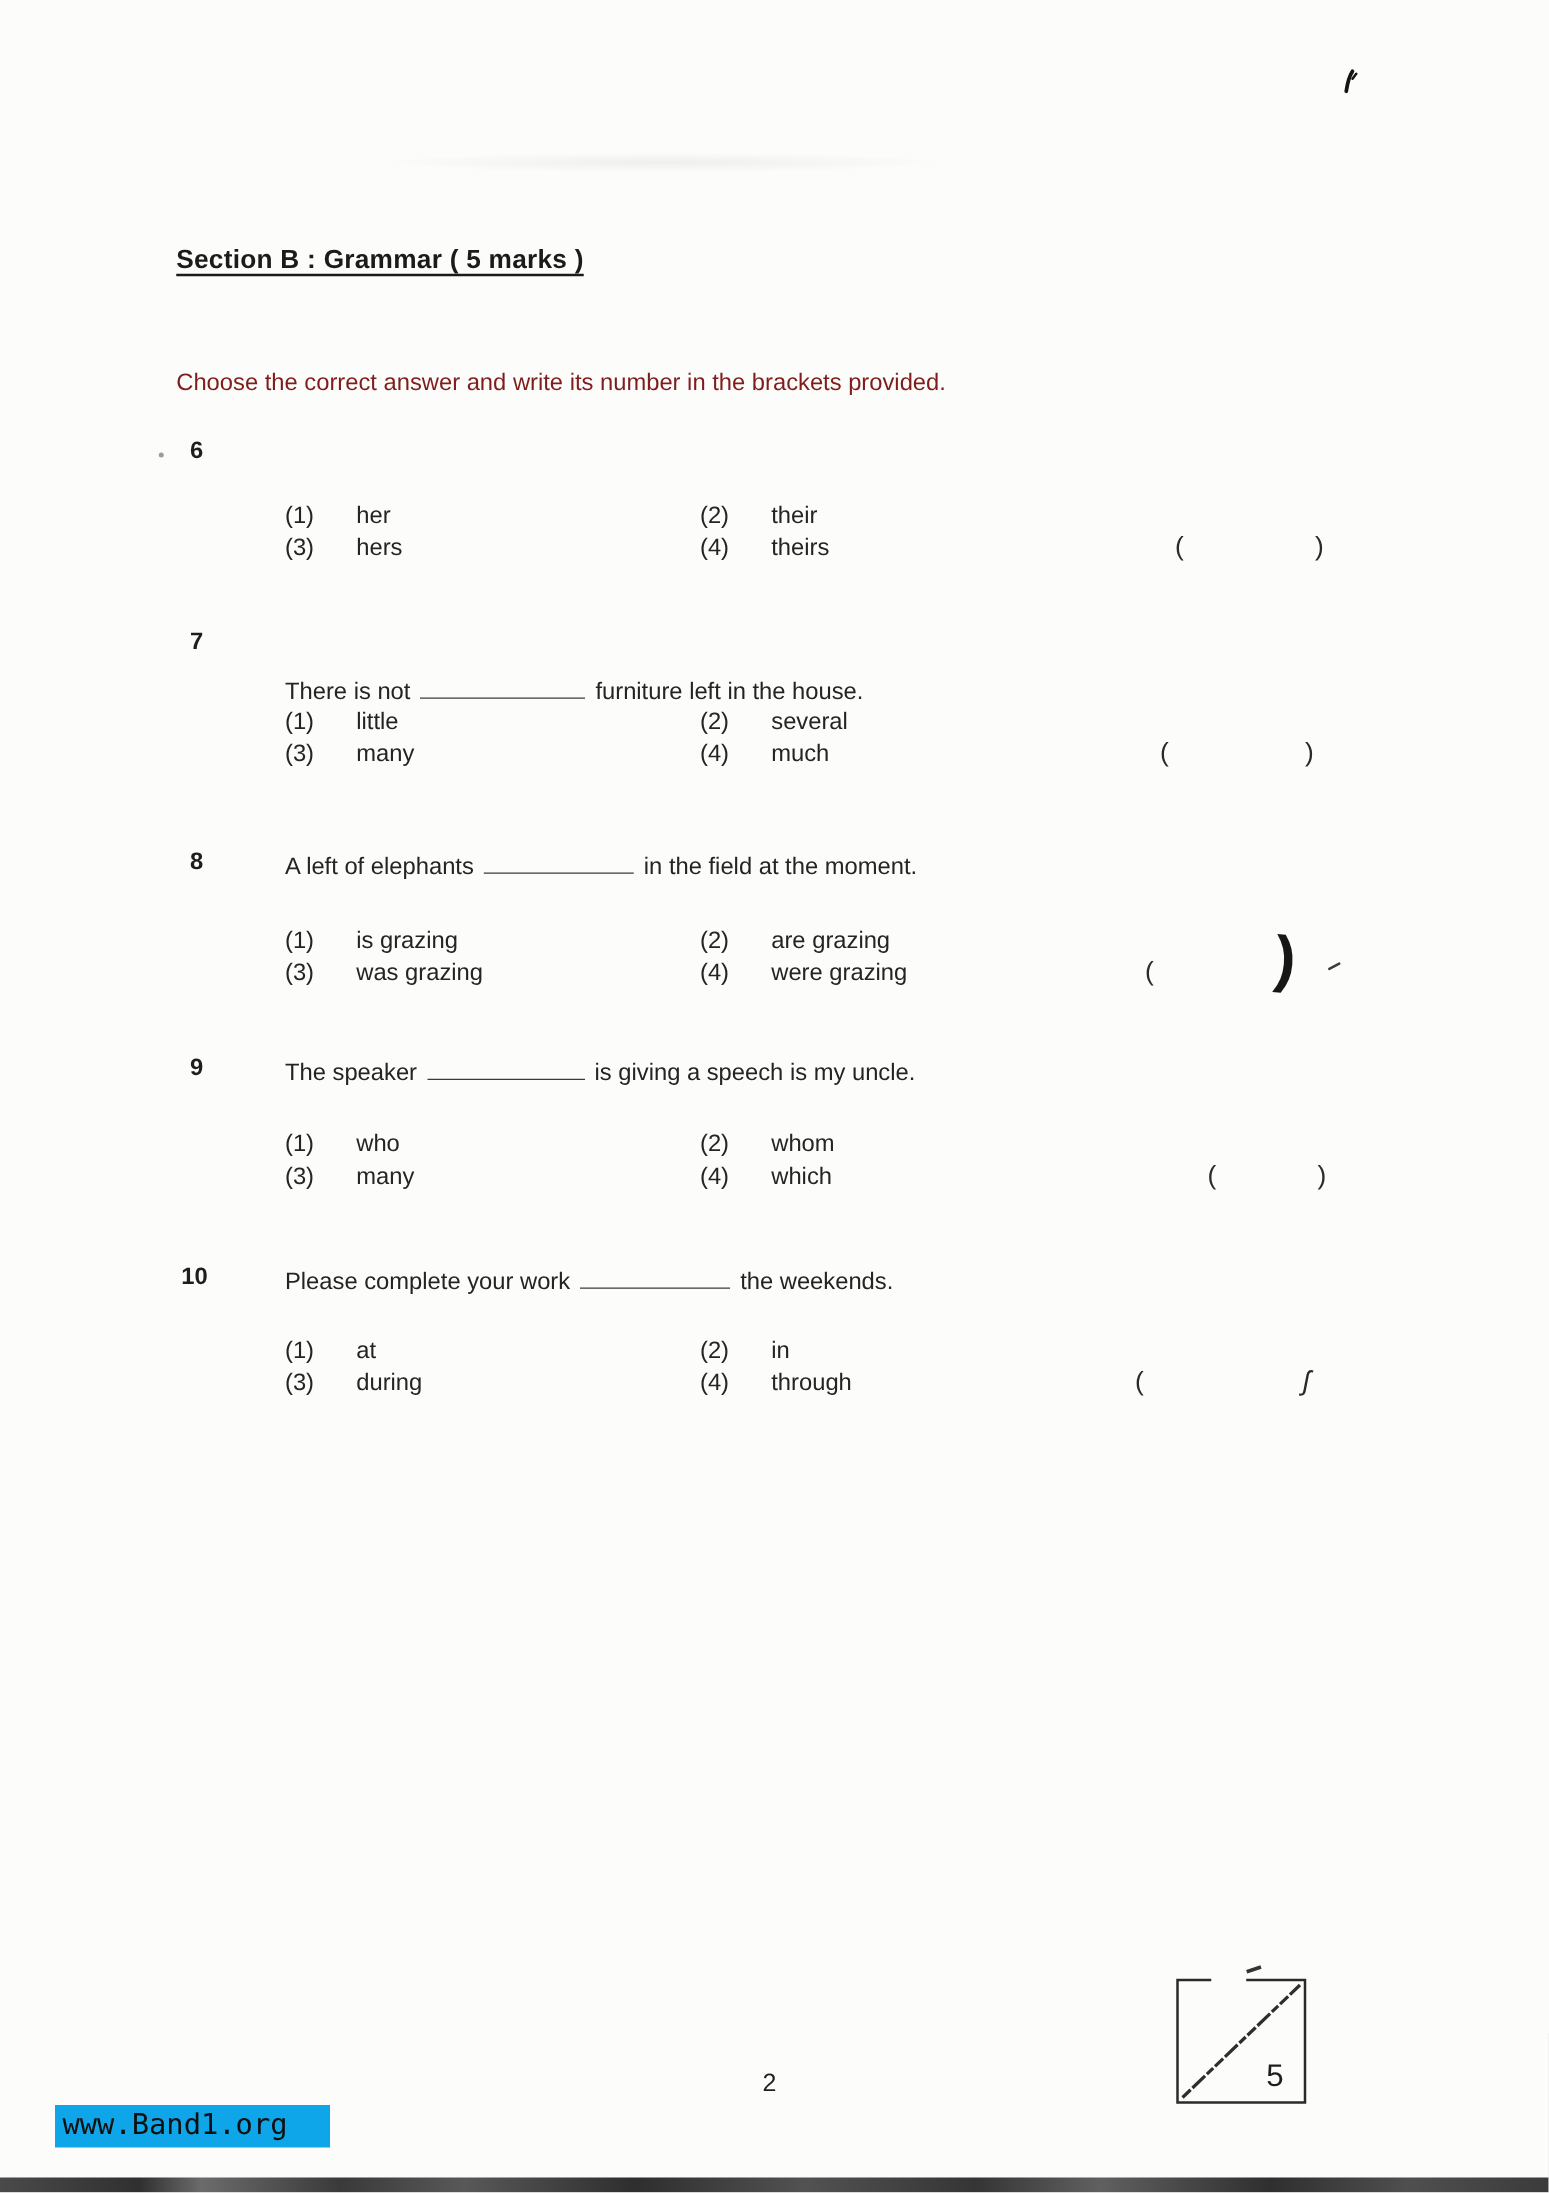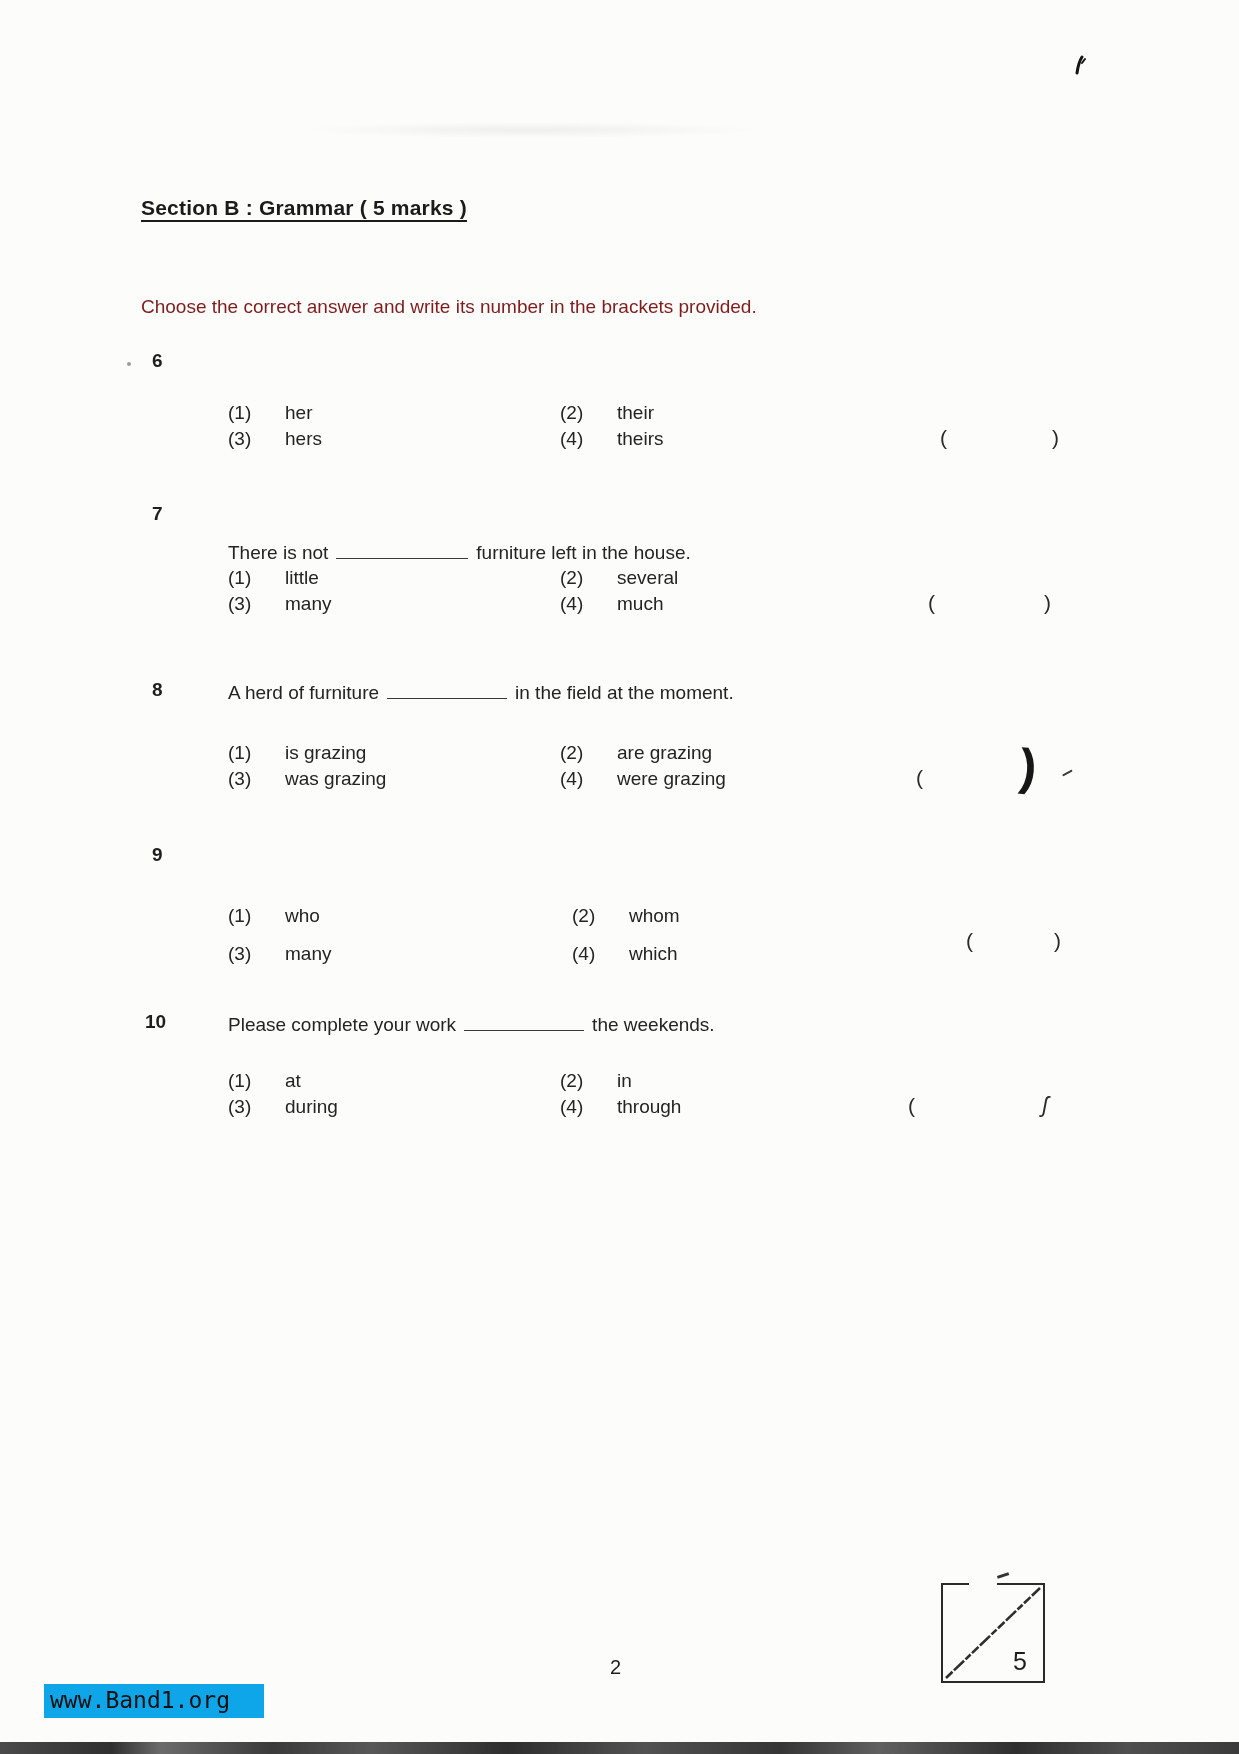--- a/index.html
+++ b/index.html
@@ -108,33 +108,34 @@
   <div class="abs opts" style="left:228px;top:565px;">
     <div class="opt"><span class="onum">(1)</span><span>little</span></div>
     <div class="opt"><span class="onum">(2)</span><span>several</span></div>
     <div class="opt"><span class="onum">(3)</span><span>many</span></div>
     <div class="opt"><span class="onum">(4)</span><span>much</span></div>
   </div>
   <span class="abs bracket" style="left:928px;top:591px;">(</span>
   <span class="abs bracket" style="left:1044px;top:591px;">)</span>
 
   <div class="abs qnum" style="left:152px;top:679px;">8</div>
-  <div class="abs stmt" style="left:228px;top:679px;"><span>A herd of furniture</span><span class="blank" style="width:120px;"></span><span>in the field at the moment.</span></div>
+  <div class="abs stmt" style="left:228px;top:679px;"><span>A left of elephants</span><span class="blank" style="width:120px;"></span><span>in the field at the moment.</span></div>
   <div class="abs opts" style="left:228px;top:740px;">
     <div class="opt"><span class="onum">(1)</span><span>is grazing</span></div>
     <div class="opt"><span class="onum">(2)</span><span>are grazing</span></div>
     <div class="opt"><span class="onum">(3)</span><span>was grazing</span></div>
     <div class="opt"><span class="onum">(4)</span><span>were grazing</span></div>
   </div>
   <span class="abs bracket" style="left:916px;top:766px;">(</span>
   <span class="abs bracket-big" style="left:1020px;top:744px;">)</span>
   <div class="abs tick" style="left:1062px;top:772px;"></div>
 
   <div class="abs qnum" style="left:152px;top:844px;">9</div>
-  <div class="abs opts" style="left:228px;top:903px;gap:12px;">
+  <div class="abs stmt" style="left:228px;top:844px;"><span>The speaker</span><span class="blank" style="width:126px;"></span><span>is giving a speech is my uncle.</span></div>
+  <div class="abs opts" style="left:228px;top:903px;">
     <div class="opt"><span class="onum">(1)</span><span>who</span></div>
     <div class="opt"><span class="onum">(2)</span><span>whom</span></div>
     <div class="opt"><span class="onum">(3)</span><span>many</span></div>
     <div class="opt"><span class="onum">(4)</span><span>which</span></div>
   </div>
   <span class="abs bracket" style="left:966px;top:929px;">(</span>
   <span class="abs bracket" style="left:1054px;top:929px;">)</span>
 
   <div class="abs qnum" style="left:145px;top:1011px;">10</div>
   <div class="abs stmt" style="left:228px;top:1011px;"><span>Please complete your work</span><span class="blank" style="width:120px;"></span><span>the weekends.</span></div>

